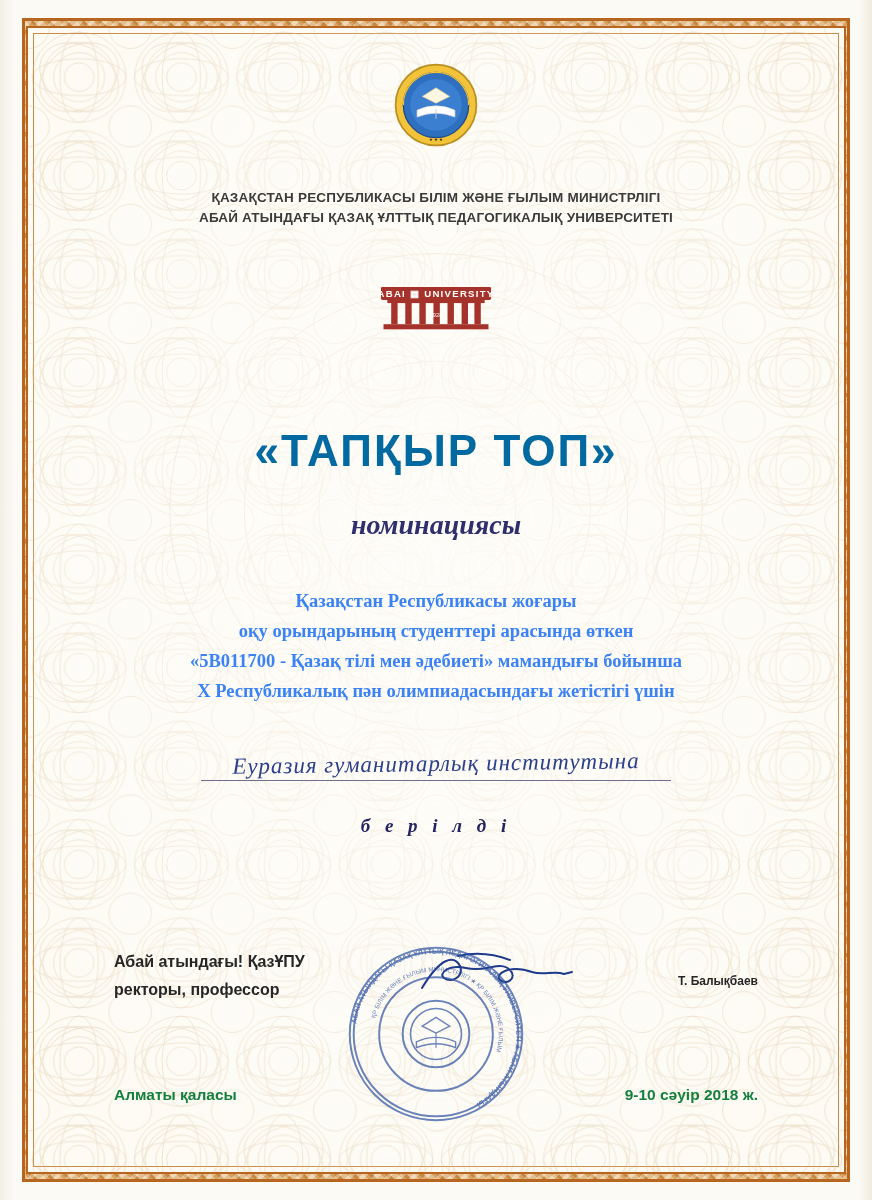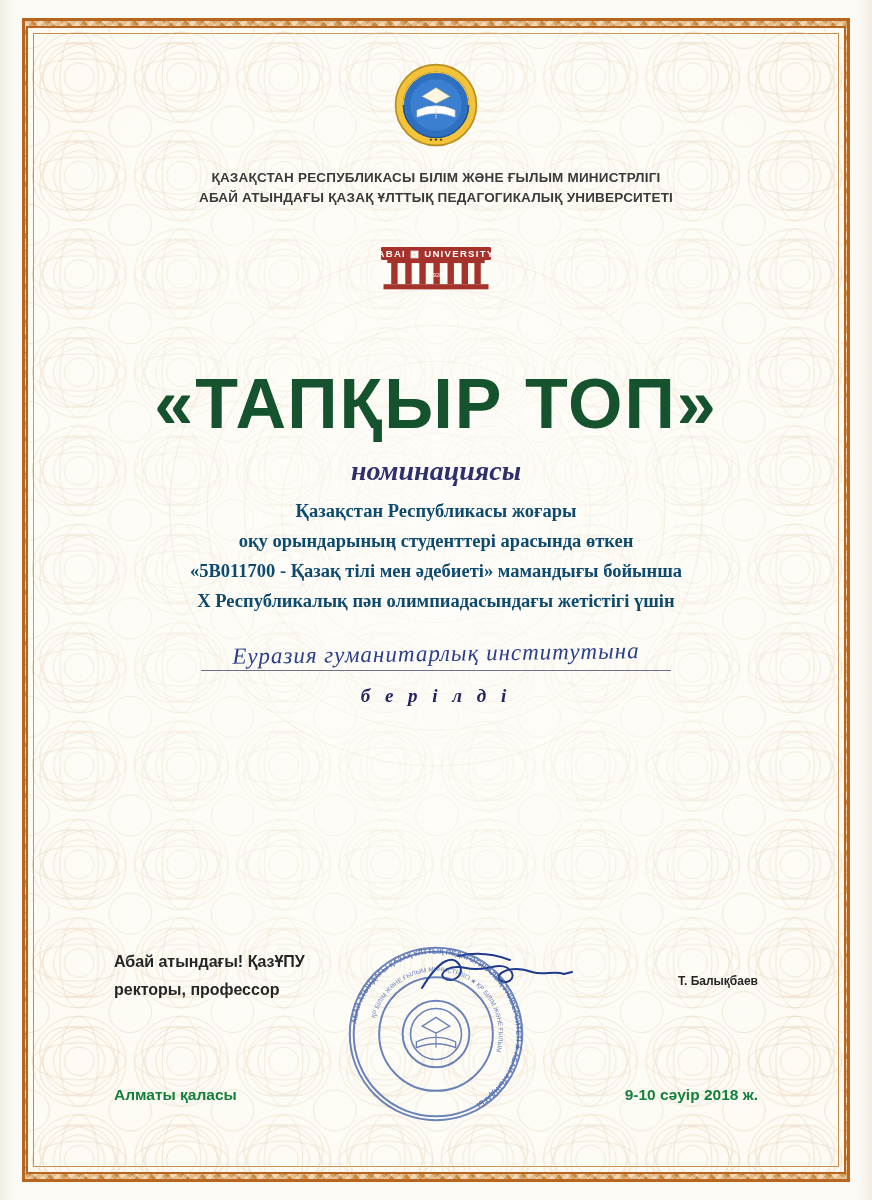--- a/index.html
+++ b/index.html
@@ -92,20 +92,21 @@
   .content {
     position: absolute;
     inset: 0;
     z-index: 3;
     display: flex;
     flex-direction: column;
     align-items: center;
     text-align: center;
     padding: 0 48px;
     box-sizing: border-box;
+    gap: 20px;
   }
 
   .crest {
     margin-top: 34px;
     width: 86px;
     height: 86px;
   }
 
   .ministry-lines {
     margin-top: 20px;
@@ -119,41 +120,41 @@
   .abai-logo {
     margin-top: 26px;
     width: 128px;
     height: 64px;
   }
 
   .nomination-title {
     margin-top: 72px;
     font-family: "Liberation Sans", sans-serif;
     font-weight: bold;
-    font-size: 70px;
-    color: #14532d;
+    font-size: 44px;
+    color: #0369a1;
     letter-spacing: 2px;
     line-height: 1;
     white-space: nowrap;
   }
   .nomination-sub {
     margin-top: 16px;
     font-family: "Liberation Serif", serif;
     font-style: italic;
     font-weight: bold;
     font-size: 28px;
     color: #2f2f6e;
   }
 
   .body-text {
-    margin-top: 10px;
+    margin-top: 26px;
     font-family: "Liberation Serif", serif;
     font-weight: bold;
     font-size: 18.5px;
-    color: #0c4a6e;
+    color: #3b82f6;
     line-height: 1.62;
   }
   .body-text div { white-space: nowrap; }
 
   .recipient-wrap {
     margin-top: 12px;
     position: relative;
     width: 470px;
     height: 44px;
   }

